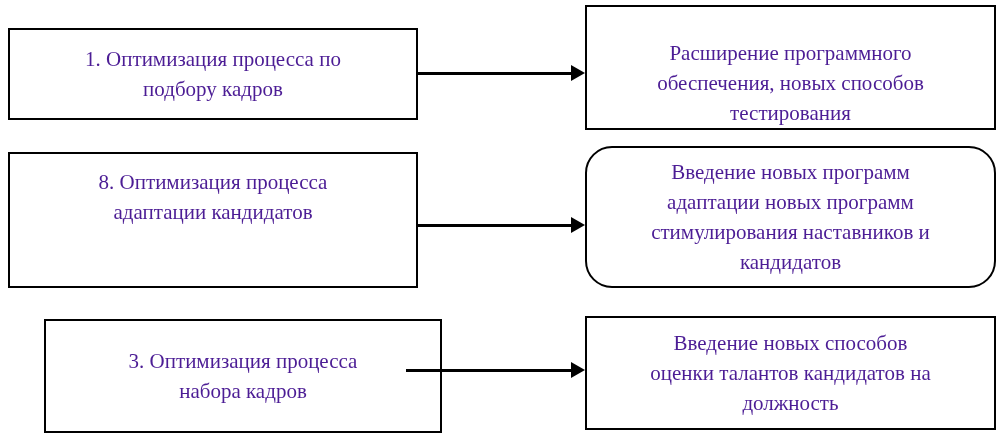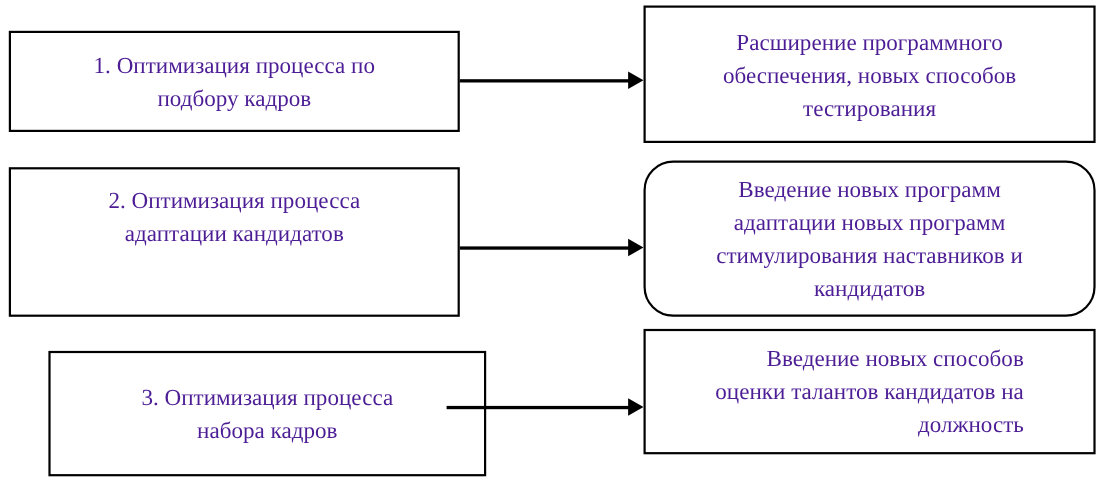--- a/index.html
+++ b/index.html
@@ -32,23 +32,23 @@
   }
   .box.top-aligned {
     align-items: flex-start;
     padding-top: 13px;
   }
   
   #box-l1 { left: 8px;   top: 28px;  width: 410px; height: 92px;  }
   #box-l2 { left: 8px;   top: 152px; width: 410px; height: 136px; }
   #box-l3 { left: 8px;   top: 319px; width: 398px; height: 114px; margin-left: 36px; }
   
-  #box-r1 { left: 585px; top: 5px;   width: 411px; height: 125px; }
+  #box-r1 { left: 585px; top: 5px;   width: 411px; height: 125px; align-items: flex-end; }
   #box-r2 { left: 585px; top: 146px; width: 411px; height: 142px; border-radius: 27px; }
-  #box-r3 { left: 585px; top: 299px; width: 411px; height: 114px; text-align: right; }
+  #box-r3 { left: 585px; top: 316px; width: 411px; height: 114px; }
   
   .arrow {
     position: absolute;
     height: 16px;
   }
   .arrow .shaft {
     position: absolute;
     left: 0;
     top: 6.5px;
     height: 3px;
@@ -72,21 +72,21 @@
 </head>
 <body>
 
 <div id="canvas">
 
   <div id="box-l1" class="box">
     <span>1. Оптимизация процесса по
 подбору кадров</span>
   </div>
   <div id="box-l2" class="box top-aligned">
-    <span>2. Оптимизация процесса
+    <span>8. Оптимизация процесса
 адаптации кандидатов</span>
   </div>
   <div id="box-l3" class="box">
     <span>3. Оптимизация процесса
 набора кадров</span>
   </div>
 
   <div id="box-r1" class="box">
     <span>Расширение программного
 обеспечения, новых способов

